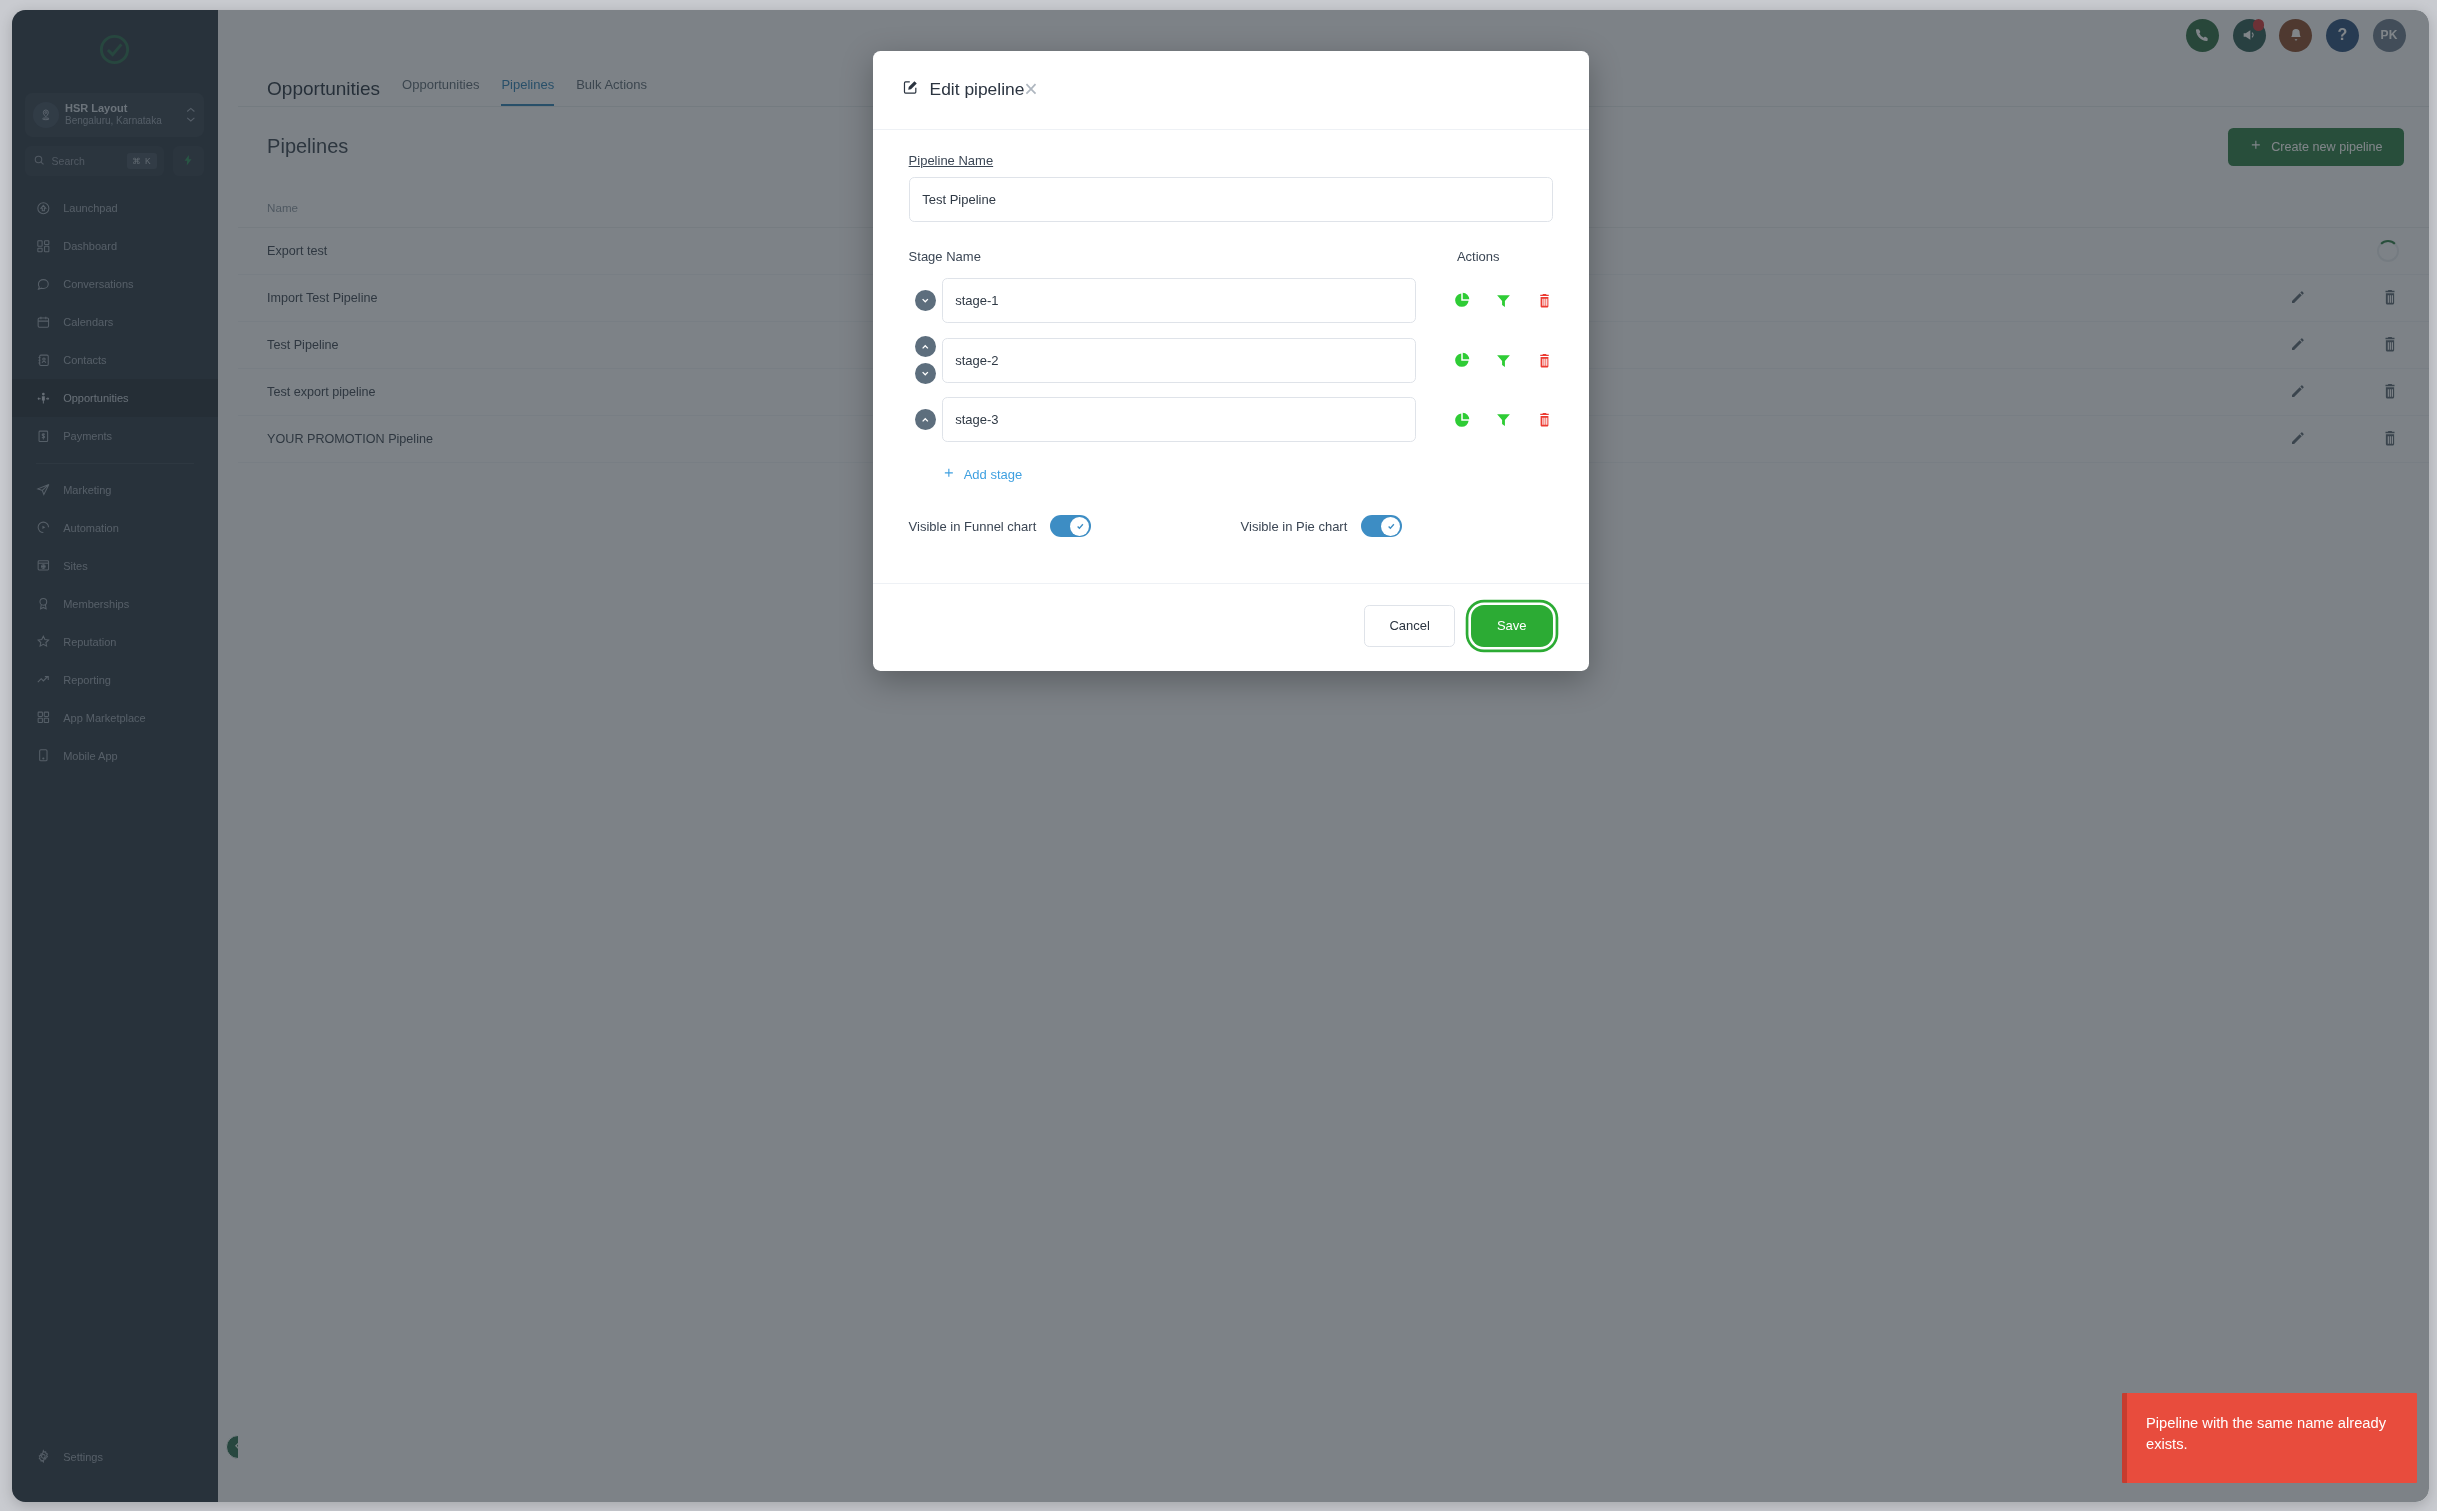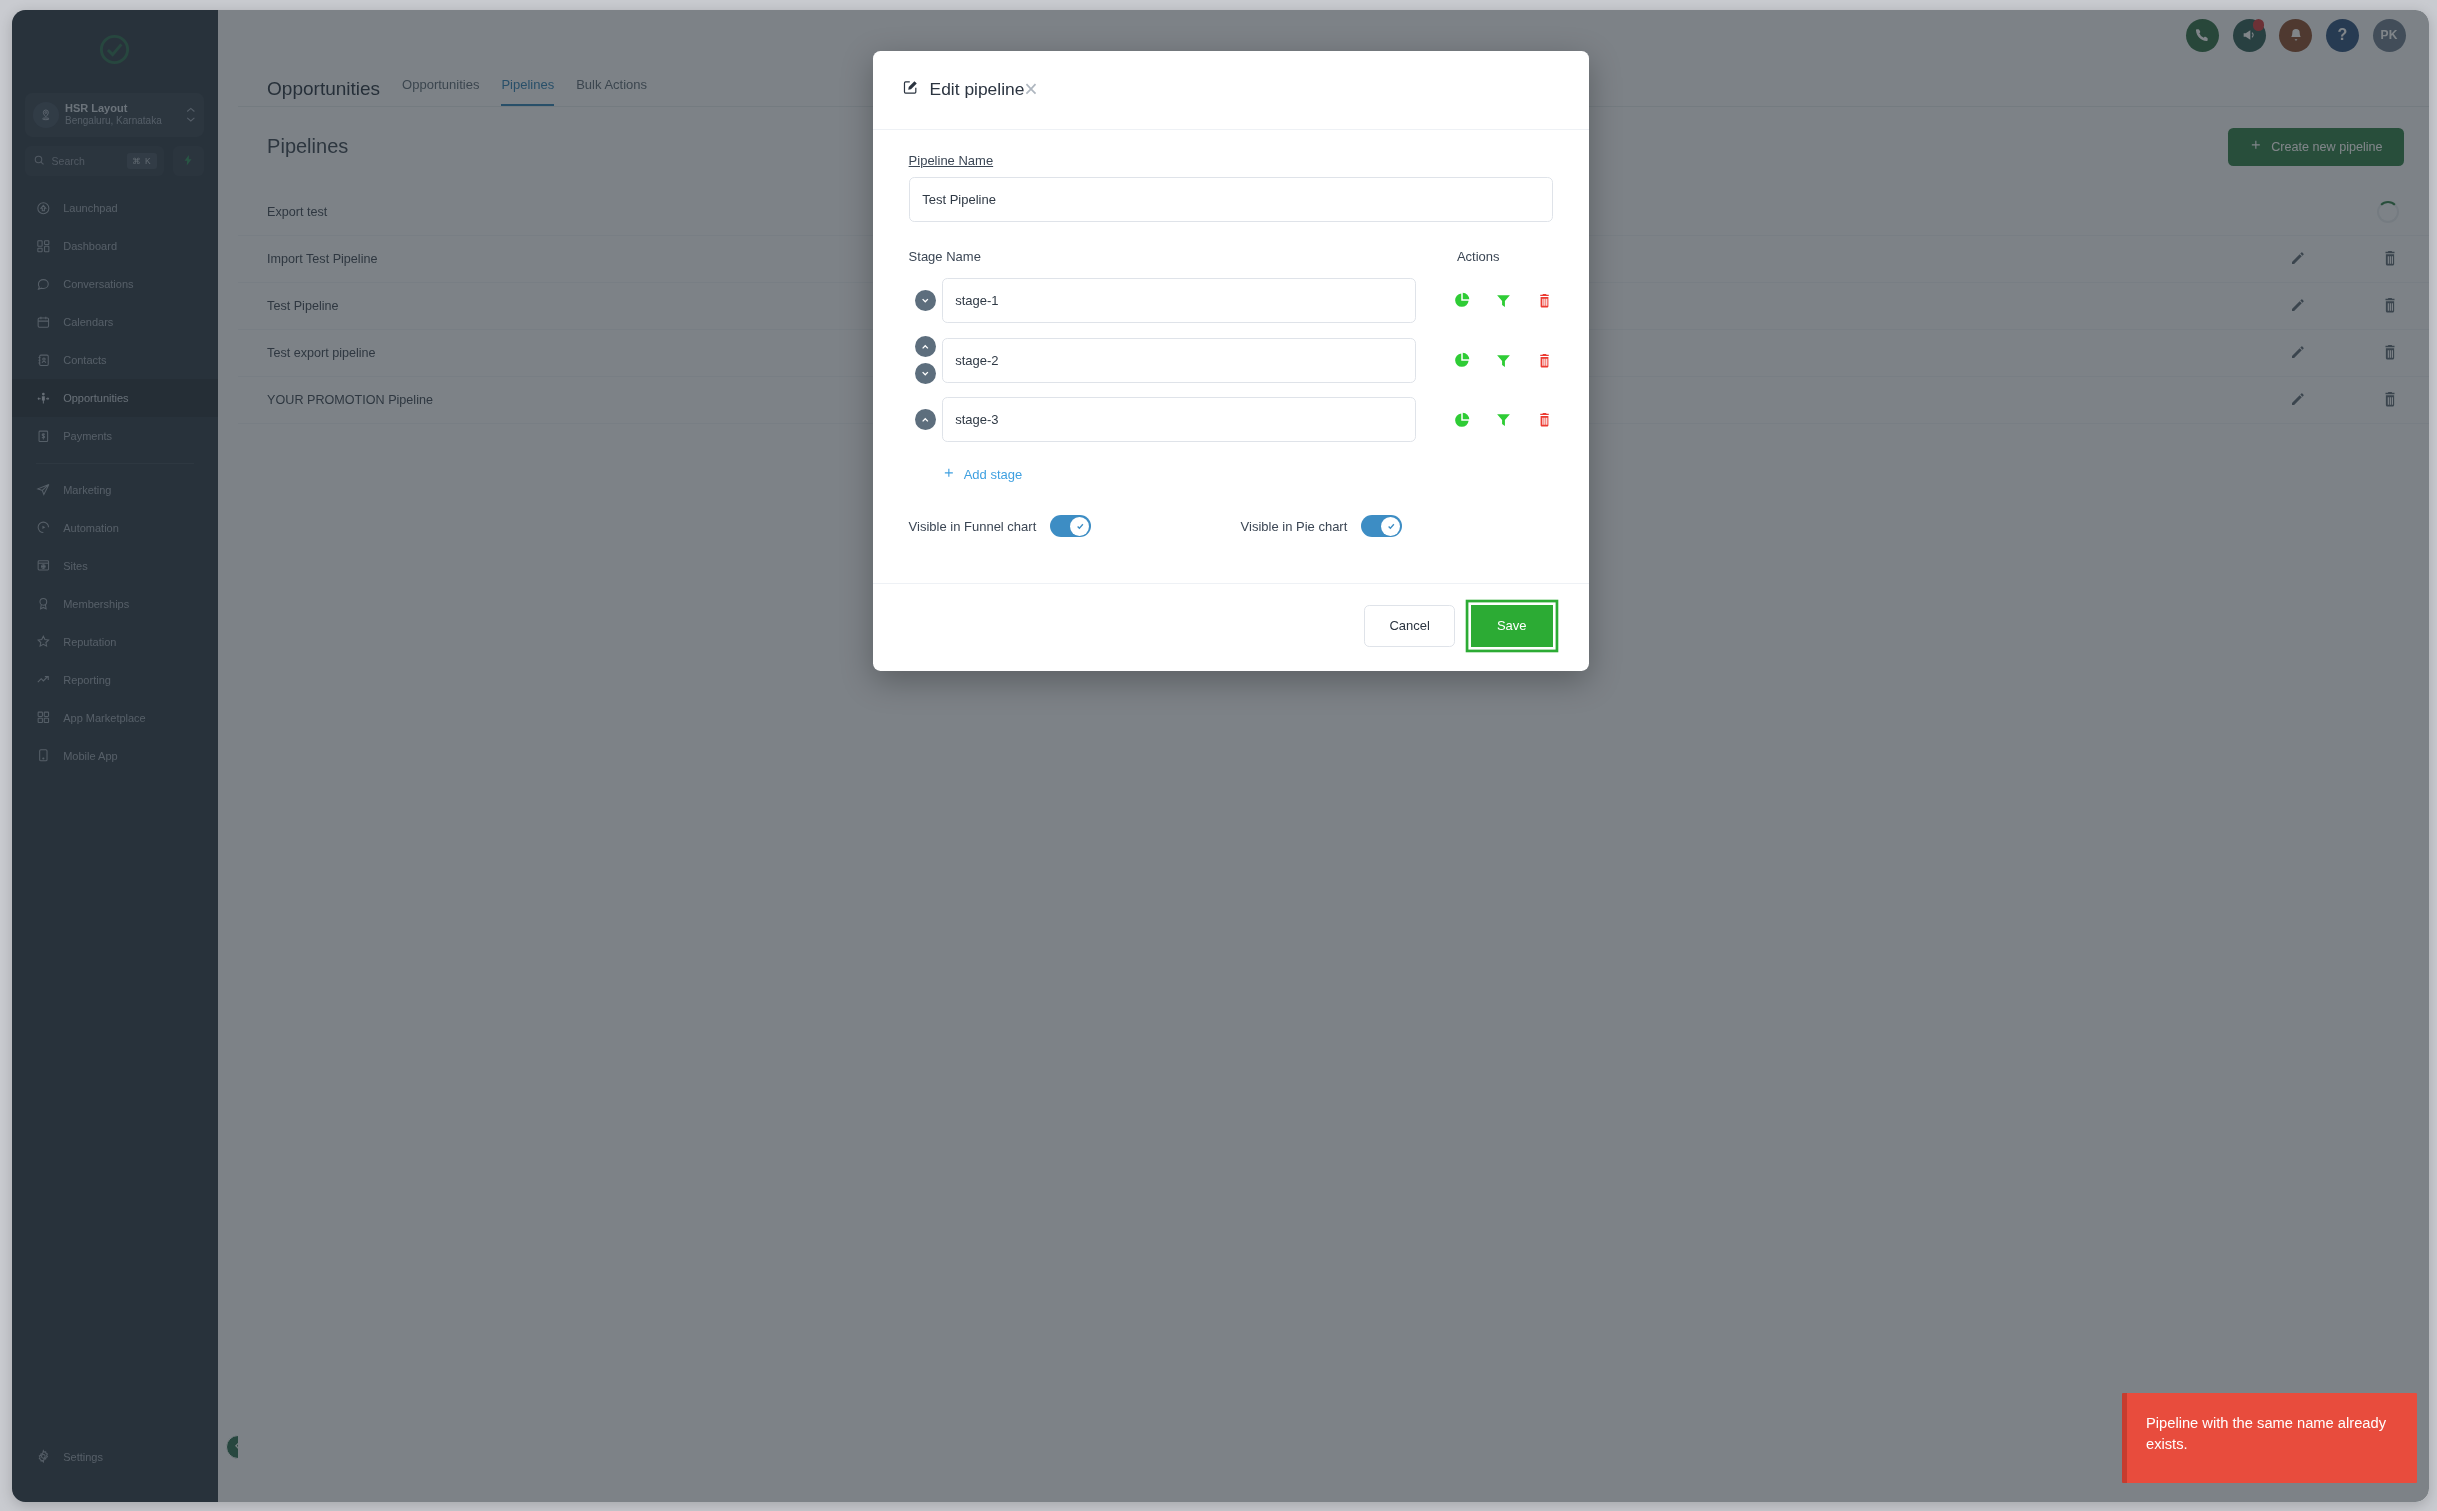--- a/index.html
+++ b/index.html
@@ -181,21 +181,21 @@
   }
   .modal-foot {
     border-top: 1.1px solid #eef1f5; padding: 21px 36px 24px 36px;
     display:flex; align-items:center; justify-content:flex-end; gap: 16px; margin-top: 33px;
   }
   .btn-cancel {
     height: 42px; padding: 0 24px; border-radius: 5.3px; border: 1.1px solid #dfe3e9;
     background: #fff; font-size: 13px; color: #2b3440; cursor:pointer; font-family: inherit;
   }
   .btn-save {
-    height: 42px; padding: 0 26px; border-radius: 0; border: none;
+    height: 42px; padding: 0 26px; border-radius: 13px; border: none;
     background: #2cab34; color: #fff; font-size: 13px; cursor:pointer; font-family: inherit;
     box-shadow: 0 0 0 2.6px #fff, 0 0 0 5.3px #2cab34;
   }
 
   
   #toast {
     position: absolute; right: 11.6px; bottom: 19px; z-index: 80;
     width: 295px; min-height: 90px; background: #e84c3d;
     border-left: 5.3px solid #c63c2f;
     color: #fff; font-size: 14.7px; line-height: 1.45;
@@ -487,20 +487,23 @@
         <span>
           <svg width="13.7" height="13.7" viewBox="0 0 24 24" fill="none" stroke="#fff" stroke-width="2">
                 <path d="M12 5v14M5 12h14"></path>
               </svg>
         </span>
         <span>Create new pipeline</span>
       </button>
     </div>
 
     <div class="table">
+      <div class="thead">
+        <div class="th">Name</div>
+      </div>
 
       <div class="trow">
         <div class="td-name">Export test</div>
         <div class="td-actions">
           <div class="spinner"></div>
         </div>
       </div>
 
       <div class="trow">
         <div class="td-name">Import Test Pipeline</div>

